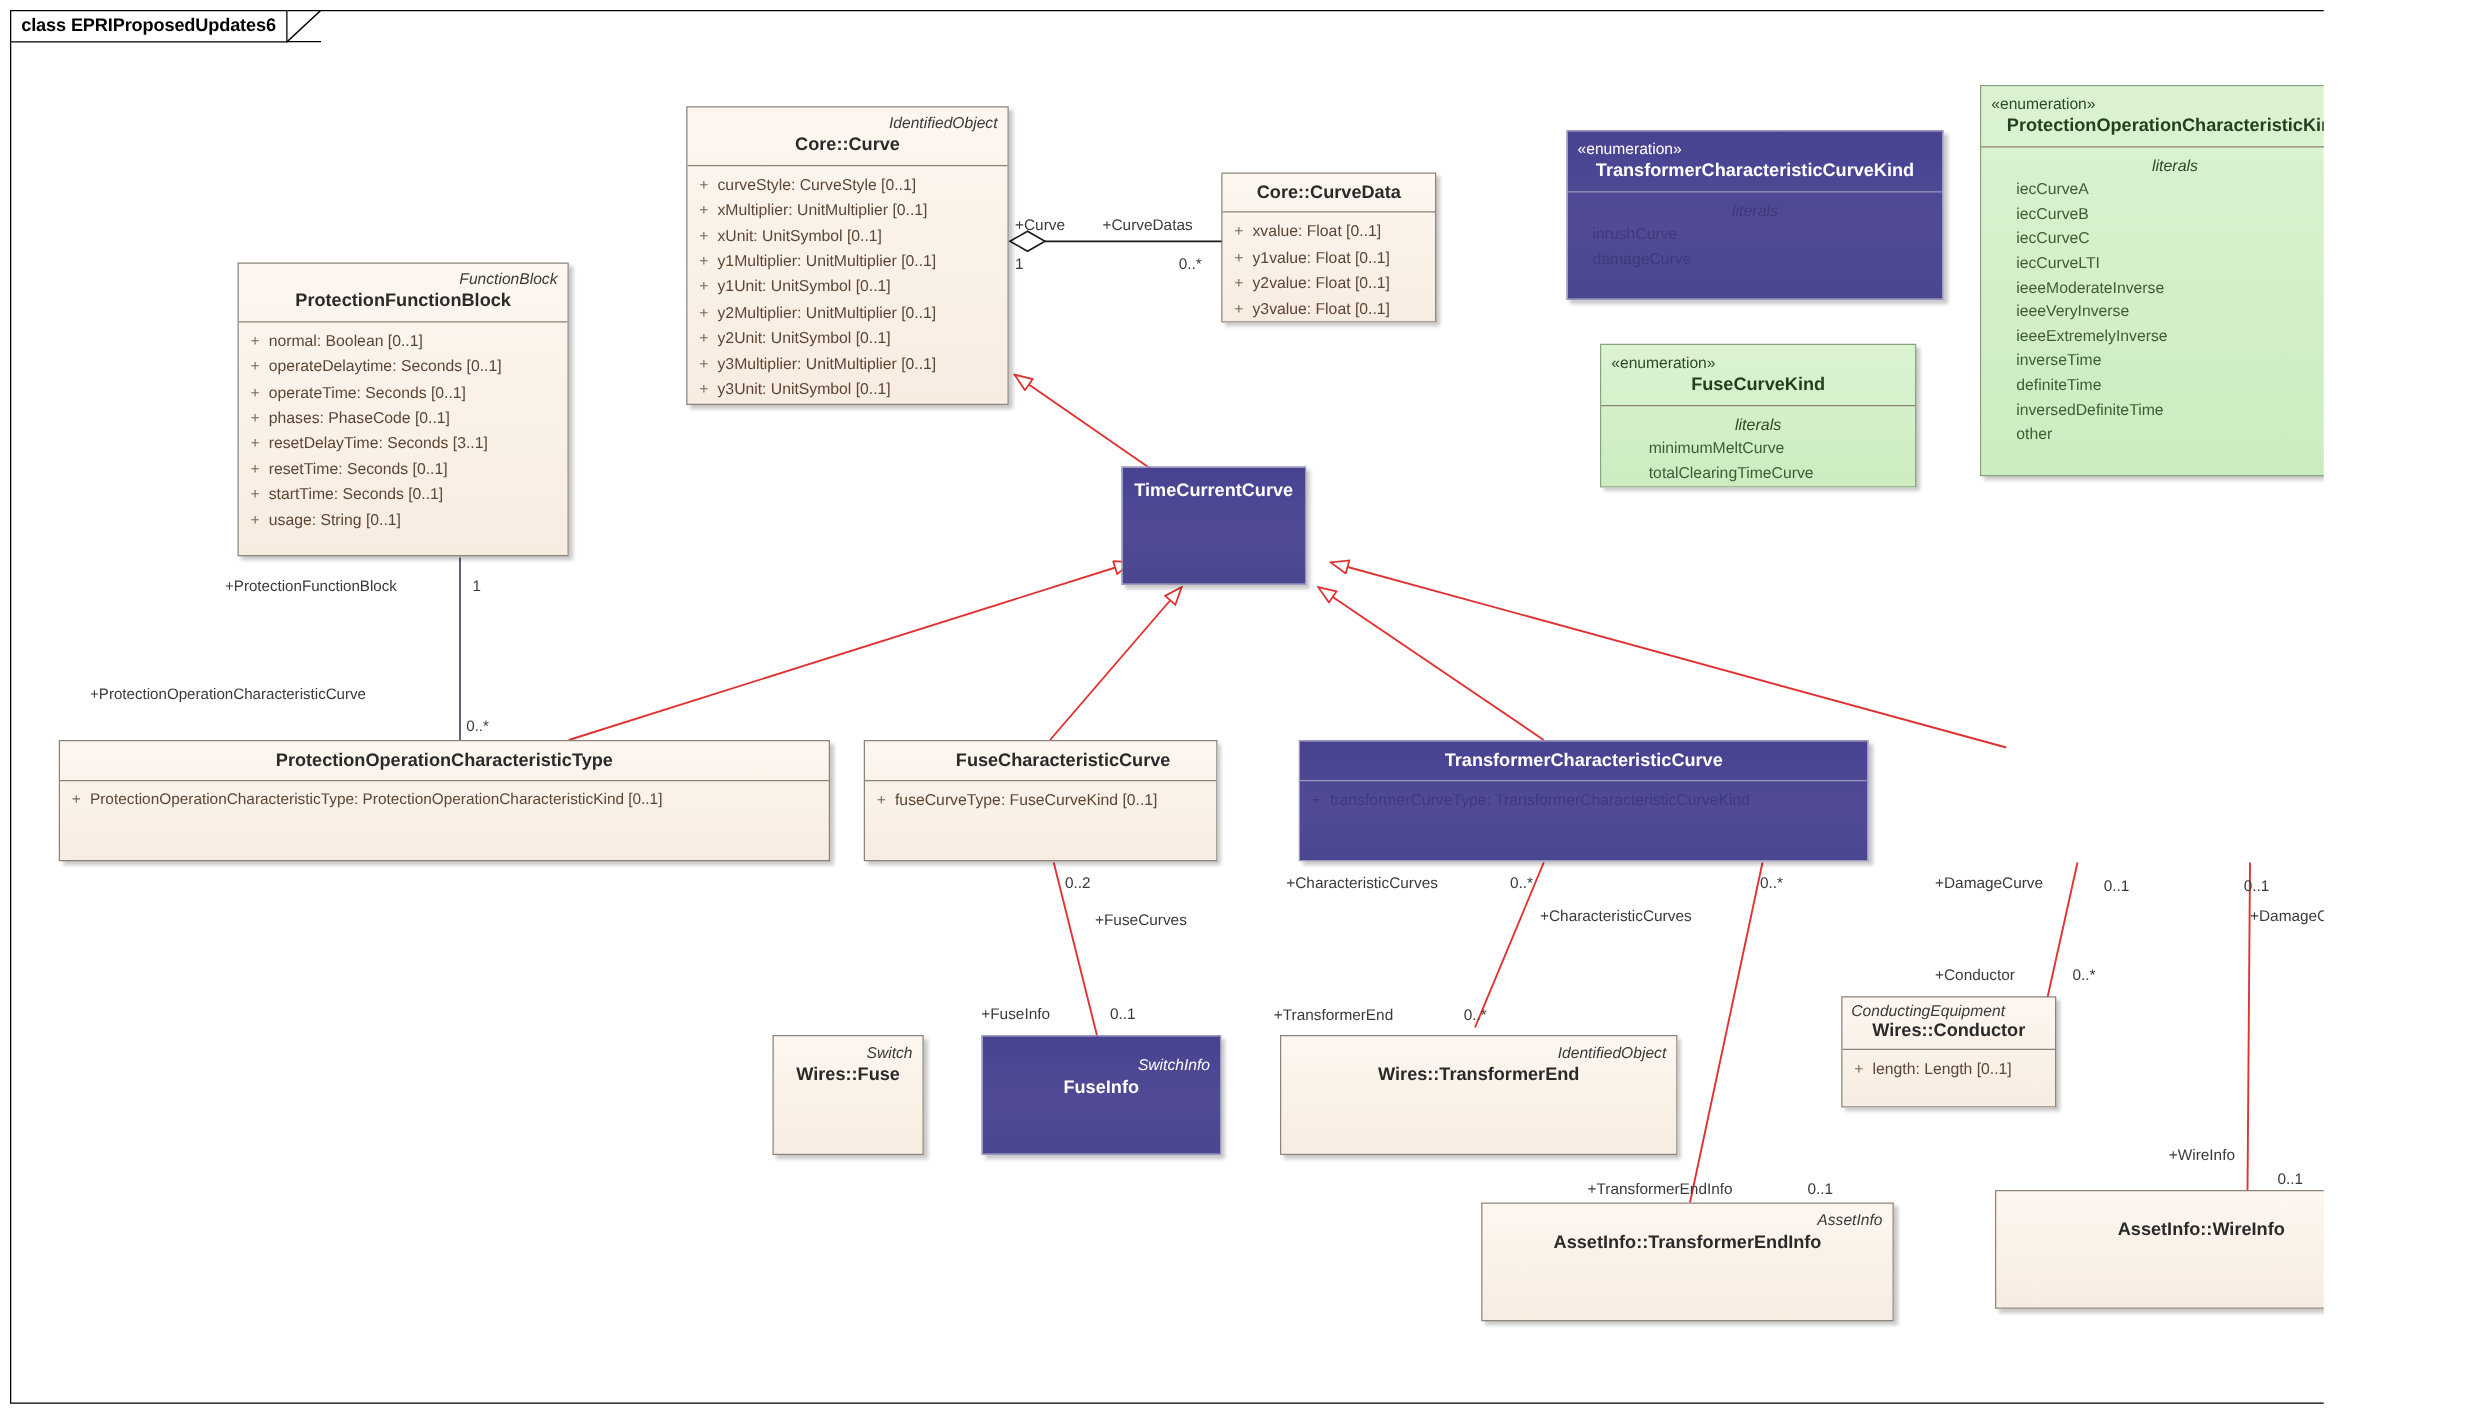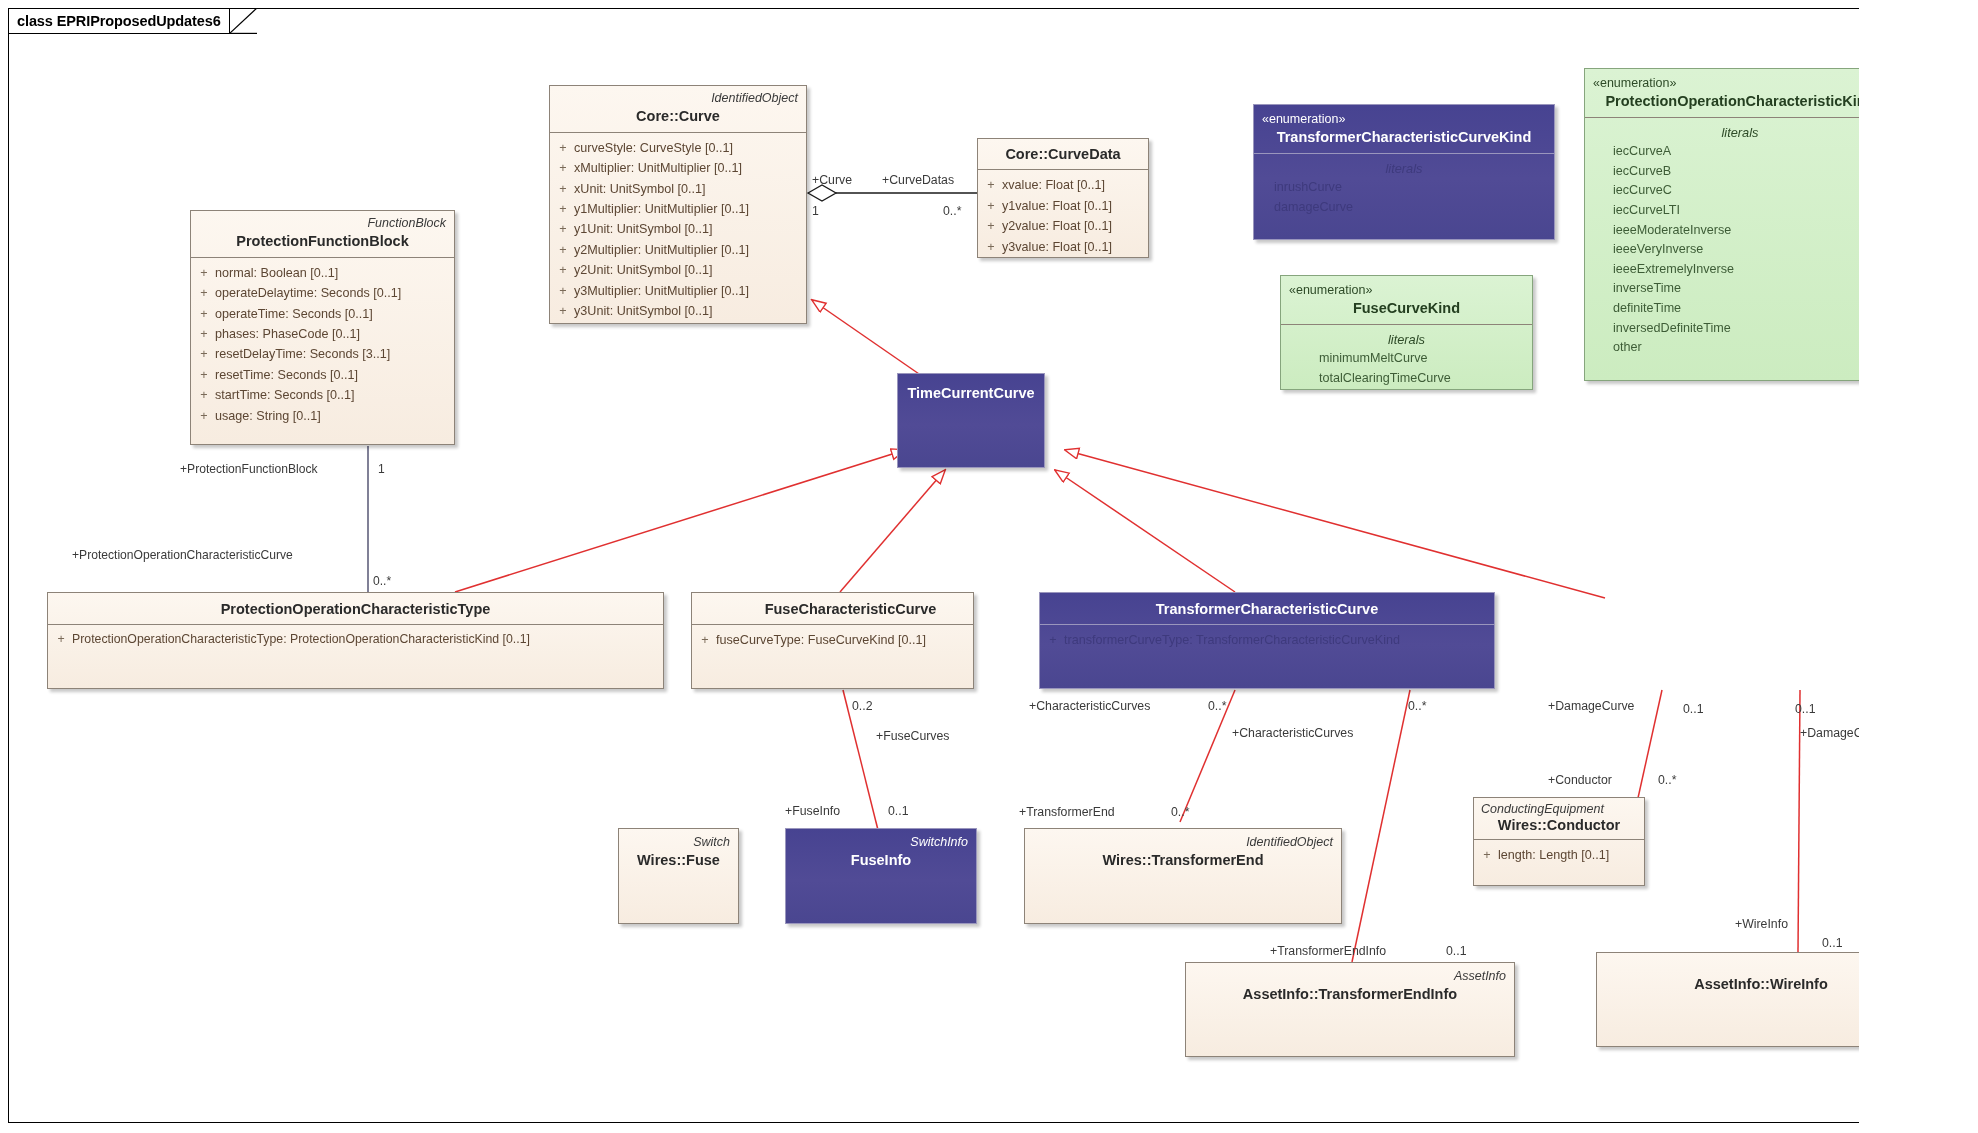--- a/index.html
+++ b/index.html
@@ -318,21 +318,21 @@
 
 
   <div class="node light" style="left:618px;top:828px;width:121px;height:96px;">
     <div class="hdr noline" style="padding-top:6px;">
       <div class="stereo">Switch</div>
       <div class="cname">Wires::Fuse</div>
     </div>
   </div>
 
   <div class="node purple" style="left:785px;top:828px;width:192px;height:96px;">
-    <div class="hdr noline" style="padding-top:6px;">
+    <div class="hdr noline" style="padding-top:16px;">
       <div class="stereo">SwitchInfo</div>
       <div class="cname">FuseInfo</div>
     </div>
   </div>
 
   <div class="node light" style="left:1024px;top:828px;width:318px;height:96px;">
     <div class="hdr noline" style="padding-top:6px;">
       <div class="stereo">IdentifiedObject</div>
       <div class="cname">Wires::TransformerEnd</div>
     </div>

